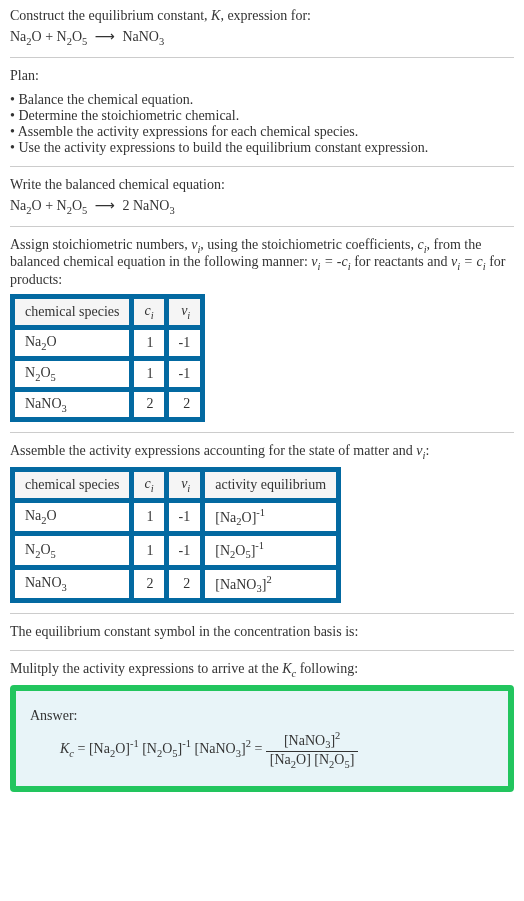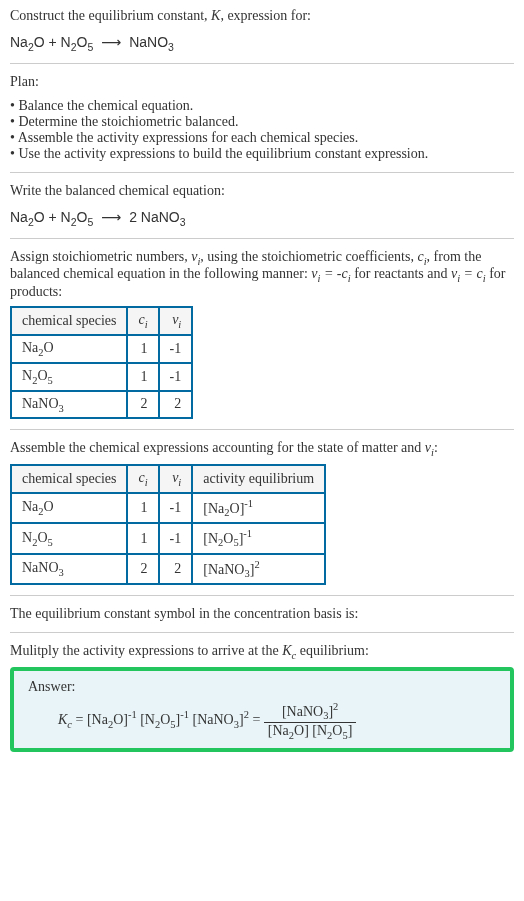--- a/index.html
+++ b/index.html
@@ -13,22 +13,22 @@
     }
     .section {
       margin-bottom: 6px;
     }
     hr.divider {
       border: none;
       border-top: 1px solid #ccc;
       margin: 10px 0;
     }
     .equation {
-      font-family: Liberation Sans, sans-serif;
-      margin-top: 10px;
+      font-family: Liberation Serif, serif;
+      margin-top: 4px;
     }
     sub {
       font-size: 0.75em;
       vertical-align: sub;
     }
     sup {
       font-size: 0.75em;
       vertical-align: super;
     }
     .italic { font-style: italic; }
@@ -37,36 +37,36 @@
       margin-top: 8px;
     }
     ul.plan li::before {
       content: "• ";
     }
     table.datatable {
       border-collapse: collapse;
       margin-top: 6px;
     }
     table.datatable th, table.datatable td {
-      border: 2px solid #0369a1;
+      border: 5px solid #0369a1;
       padding: 4px 10px;
       text-align: left;
       font-weight: normal;
     }
     table.datatable th {
       background: #f5f5f5;
     }
     table.datatable td.center, table.datatable th.center {
       text-align: right;
     }
     .answer-box {
       background: #e8f4f8;
-      border: 4px solid #22c55e;
+      border: 6px solid #22c55e;
       border-radius: 4px;
-      padding: 8px 14px;
+      padding: 17px 14px;
       margin-top: 6px;
     }
     .answer-label {
       margin-bottom: 6px;
     }
     .frac {
       display: inline-block;
       vertical-align: middle;
       text-align: center;
     }
@@ -95,21 +95,21 @@
     Na<sub>2</sub>O + N<sub>2</sub>O<sub>5</sub> <span class="arrow">⟶</span> NaNO<sub>3</sub>
   </div>
 </div>
 
 <hr class="divider">
 
 <div class="section">
   <div>Plan:</div>
   <ul class="plan">
     <li>Balance the chemical equation.</li>
-    <li>Determine the stoichiometric balanced.</li>
+    <li>Determine the stoichiometric chemical.</li>
     <li>Assemble the activity expressions for each chemical species.</li>
     <li>Use the activity expressions to build the equilibrium constant expression.</li>
   </ul>
 </div>
 
 <hr class="divider">
 
 <div class="section">
   <div>Write the balanced chemical equation:</div>
   <div class="equation">
@@ -146,21 +146,21 @@
       <td class="center">2</td>
     </tr>
   </tbody>
     </table>
 </div>
 
 <hr class="divider">
 
 <div class="section">
   <div>
-    <span>Assemble the chemical expressions accounting for the state of matter and </span><span class="italic">ν<sub>i</sub></span><span>:</span>
+    <span>Assemble the activity expressions accounting for the state of matter and </span><span class="italic">ν<sub>i</sub></span><span>:</span>
   </div>
   <table class="datatable">
     <tbody>
         <tr>
       <th>chemical species</th>
       <th class="center"><span class="italic"><span>c</span><sub>i</sub></span></th>
       <th class="center"><span class="italic"><span>ν</span><sub>i</sub></span></th>
       <th>activity equilibrium</th>
     </tr>
     <tr>
@@ -188,21 +188,21 @@
 <hr class="divider">
 
 <div class="section">
   <div>The equilibrium constant symbol in the concentration basis is:</div>
 </div>
 
 <hr class="divider">
 
 <div class="section">
   <div>
-    <span>Mulitply the activity expressions to arrive at the </span><span class="italic">K<sub>c</sub></span><span> equilibrium:</span>
+    <span>Mulitply the activity expressions to arrive at the </span><span class="italic">K<sub>c</sub></span><span> following:</span>
   </div>
   <div class="answer-box">
     <div class="answer-label">Answer:</div>
     <div class="kc-line">
       <span class="italic">K<sub>c</sub></span> = [Na<sub>2</sub>O]<sup>-1</sup> [N<sub>2</sub>O<sub>5</sub>]<sup>-1</sup> [NaNO<sub>3</sub>]<sup>2</sup> =
       <span class="frac">
         <span class="num">[NaNO<sub>3</sub>]<sup>2</sup></span>
         <span class="den">[Na<sub>2</sub>O] [N<sub>2</sub>O<sub>5</sub>]</span>
       </span>
     </div>

